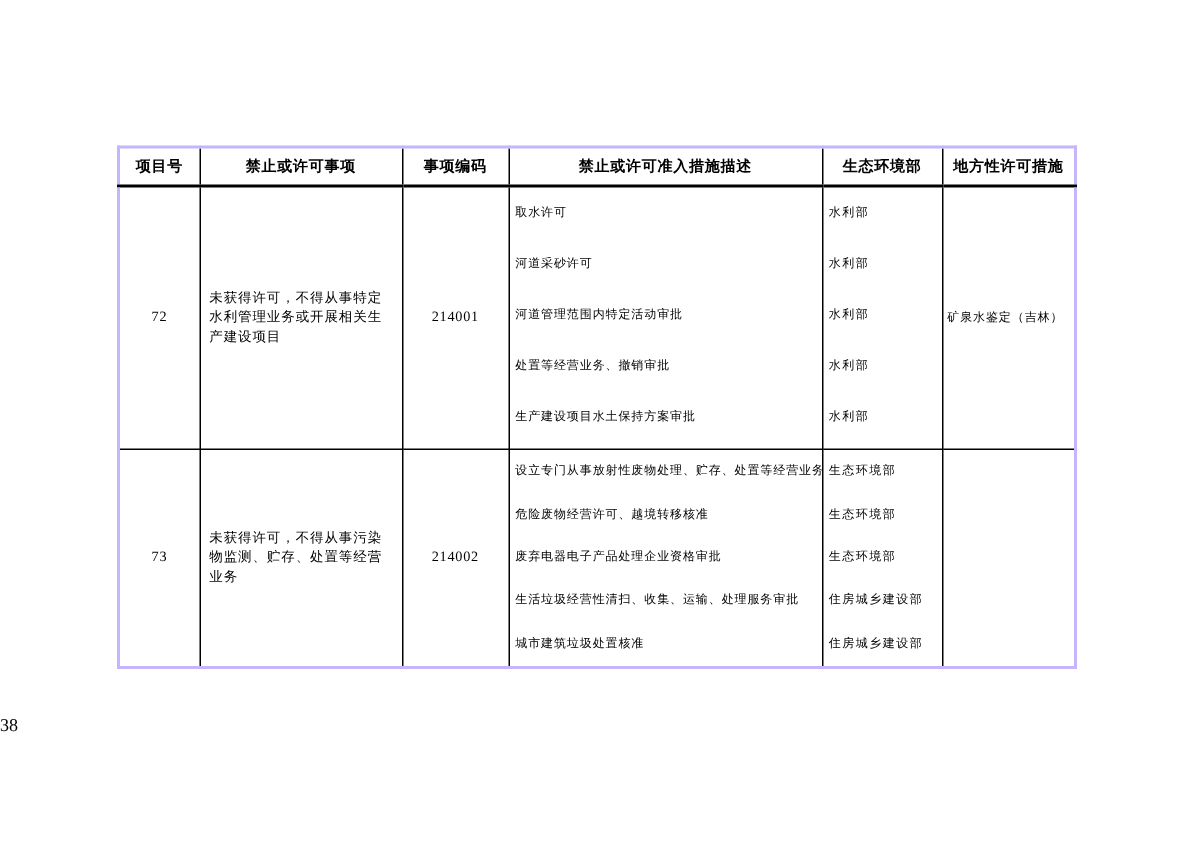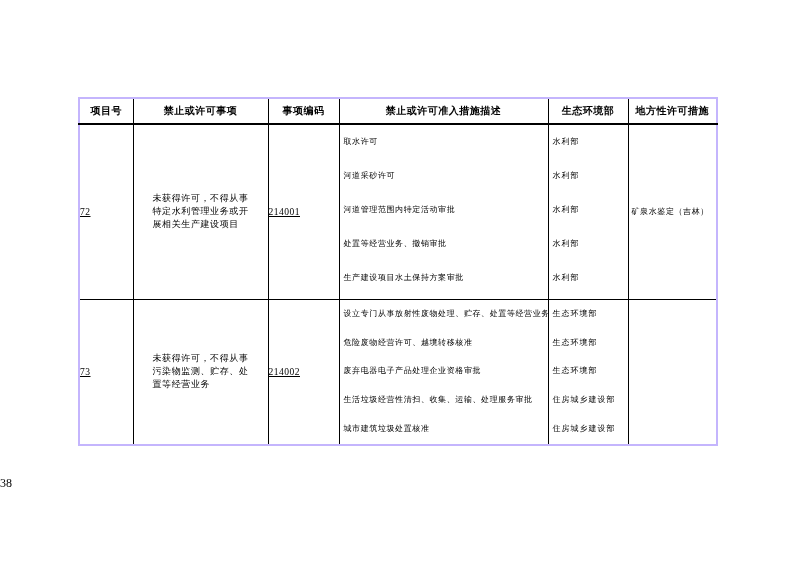--- a/index.html
+++ b/index.html
@@ -42,29 +42,29 @@
     height: 20px;
     font-size: 10px;
     font-weight: bold;
     text-align: left;
     padding-left: 4px;
     letter-spacing: 0.5px;
     font-family: "Liberation Sans", "DejaVu Sans", sans-serif;
     border-bottom: 2px solid #000;
   }
   td.cell-id, td.cell-code {
+    text-align: center;
     font-size: 9.5px;
     letter-spacing: 0.5px;
-    text-decoration: underline;
   }
   td.cell-item {
     font-size: 9px;
     line-height: 13px;
     letter-spacing: 0.6px;
-    padding: 0 19px;
+    padding: 0 6px;
     text-align: left;
   }
   td.cell-measures, td.cell-depts {
     vertical-align: top;
   }
   .stack {
     display: flex;
     flex-direction: column;
     justify-content: space-around;
     align-items: flex-start;

